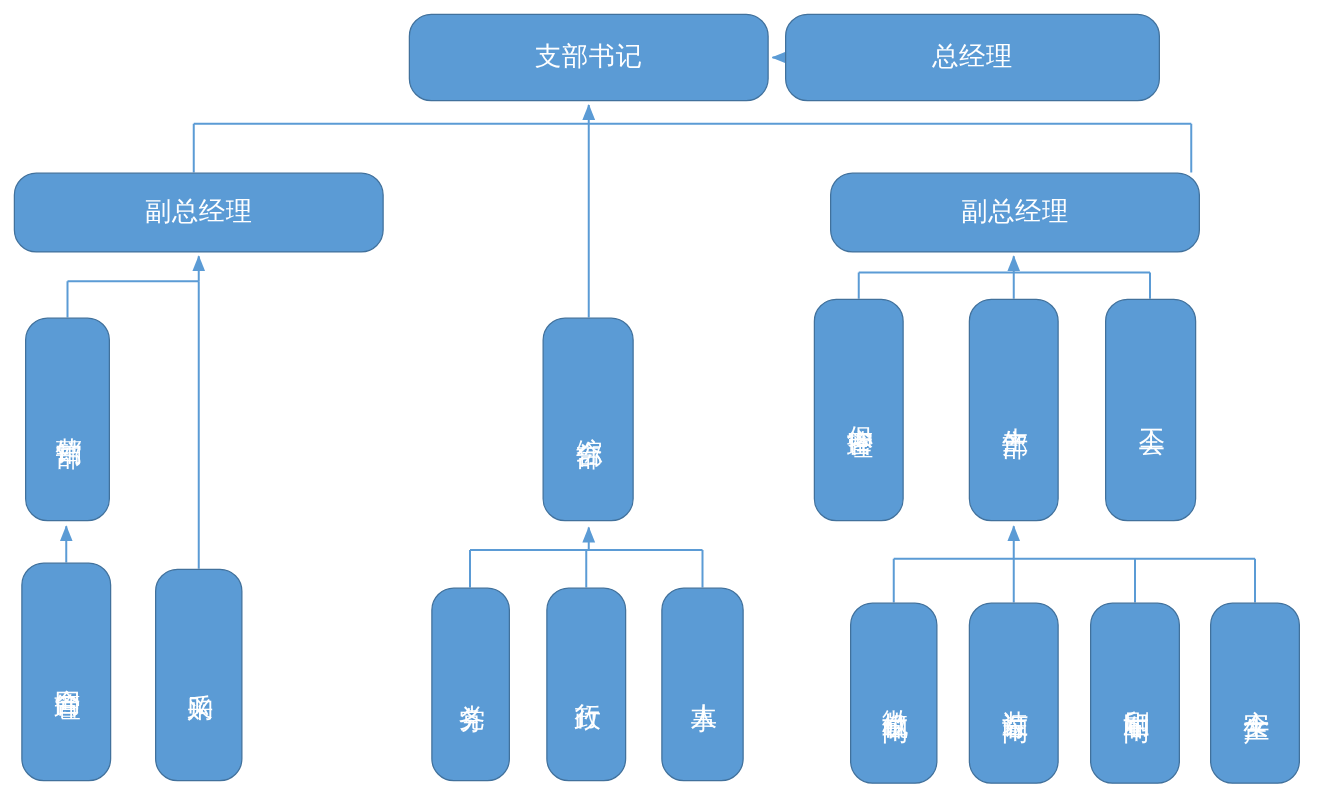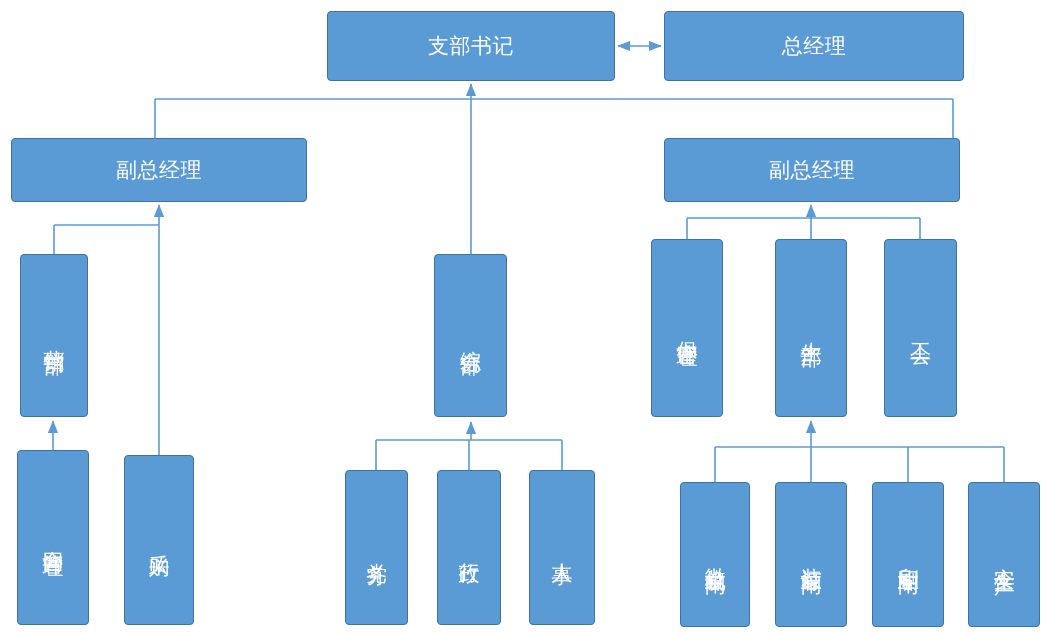--- a/index.html
+++ b/index.html
@@ -22,21 +22,21 @@
     left: 0;
     top: 0;
     width: 1056px;
     height: 633px;
   }
   .node {
     position: absolute;
     box-sizing: border-box;
     background: #5b9bd5;
     border: 1px solid #41719c;
-    border-radius: 4px;
+    border-radius: 18px;
     color: #ffffff;
     display: flex;
     align-items: center;
     justify-content: center;
     text-align: center;
     line-height: 1.18;
     letter-spacing: 0.5px;
   }
   .node .label {
     display: block;
@@ -112,21 +112,21 @@
       <line x1="811" y1="482" x2="811" y2="447"></line>
       <line x1="908" y1="482" x2="908" y2="447"></line>
       <line x1="1004" y1="482" x2="1004" y2="447"></line>
     </g>
   </svg>
 
   <div class="node h" style="left:327px; top:11px; width:288px; height:70px;">
     <span class="label">支部书记</span>
   </div>
 
-  <div class="node h" style="left:664px; top:11px; width:300px; height:70px;">
+  <div class="node h" style="left:628px; top:11px; width:300px; height:70px;">
     <span class="label">总经理</span>
   </div>
 
   <div class="node h" style="left:11px; top:138px; width:296px; height:64px;">
     <span class="label">副总经理</span>
   </div>
 
   <div class="node h" style="left:664px; top:138px; width:296px; height:64px;">
     <span class="label">副总经理</span>
   </div>

